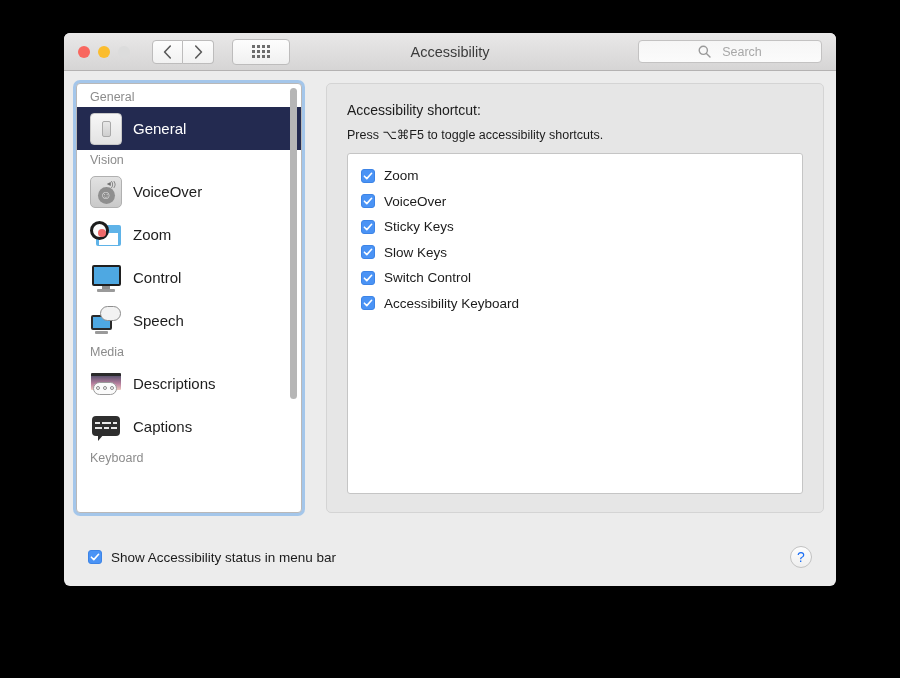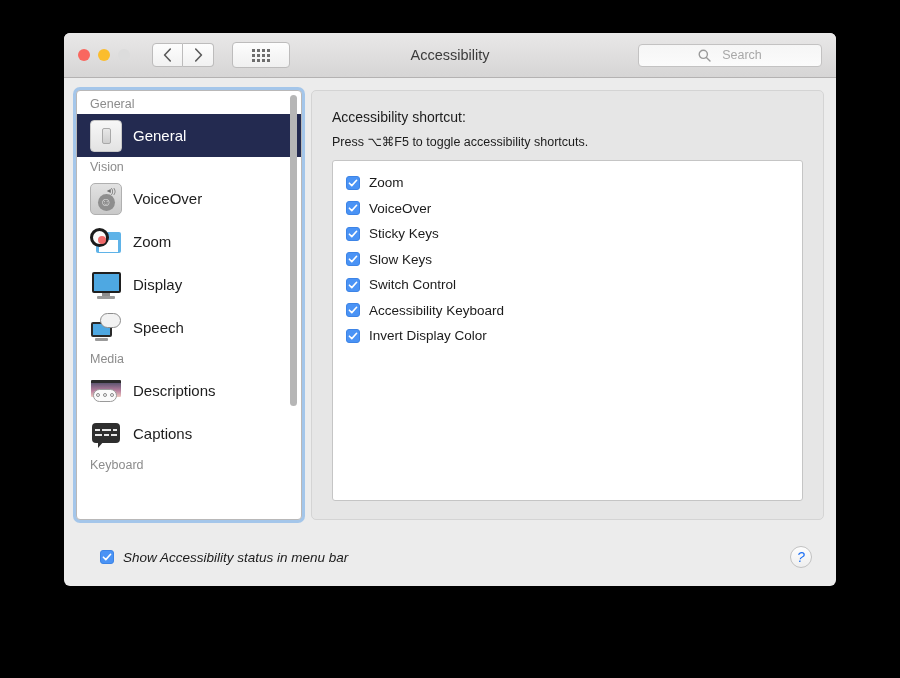--- a/index.html
+++ b/index.html
@@ -23,21 +23,21 @@
     background: #ececec;
     border-radius: 6px;
     box-shadow: 0 8px 28px rgba(0,0,0,0.55);
     overflow: hidden;
     display: flex;
     flex-direction: column;
   }
 
   
   .titlebar {
-    height: 45px;
+    height: 38px;
     background: linear-gradient(to bottom, #e9e8e8 0%, #d6d5d5 100%);
     border-bottom: 1px solid #b4b2b2;
     display: flex;
     align-items: center;
     padding: 8px 14px;
     position: relative;
     flex: none;
   }
 
   .traffic-lights {
@@ -113,21 +113,21 @@
     gap: 11px;
   }
   .search-field .mag { display:block; }
   .search-placeholder { font-size: 12.5px; color: #a8a8a8; }
 
   
   .content {
     flex: 1;
     display: flex;
     padding: 12px 12px 0 12px;
-    gap: 9px;
+    gap: 24px;
     min-height: 0;
   }
 
   
   .sidebar-wrap {
     width: 226px;
     border: 1px solid #b9b8b8;
     border-radius: 4px;
     background: #ffffff;
     box-shadow: 0 0 0 3px rgba(126,178,233,0.65);
@@ -374,24 +374,23 @@
     justify-content: center;
     flex: none;
   }
   .cbox svg { display: block; }
 
   
   .footer {
     height: 58px;
     display: flex;
     align-items: center;
-    padding: 0 24px 0 36px;
+    padding: 0 24px 0 24px;
     position: relative;
     flex: none;
-    font-style: italic;
   }
   .footer-check {
     display: flex;
     align-items: center;
     gap: 9px;
   }
   .footer-check .label {
     font-size: 13.5px;
     color: #1b1b1b;
   }
@@ -497,21 +496,21 @@
           </span>
           <span class="label">Zoom</span>
         </div>
 
         <div class="side-item">
           <span class="icon32 ic-display">
             <span class="screen"></span>
             <span class="stand"></span>
             <span class="base"></span>
           </span>
-          <span class="label">Display</span>
+          <span class="label">Control</span>
         </div>
 
         <div class="side-item">
           <span class="icon32 ic-speech">
             <span class="screen"></span>
             <span class="base"></span>
             <span class="bubble"></span>
           </span>
           <span class="label">Speech</span>
         </div>
@@ -611,28 +610,20 @@
 
         <div class="check-row">
           <span class="cbox">
             <svg width="10" height="10" viewBox="0 0 10 10">
                 <path d="M1.4 5.2 L3.8 7.6 L8.6 2.3" stroke="#ffffff" stroke-width="1.6" fill="none" stroke-linecap="round" stroke-linejoin="round"></path>
               </svg>
           </span>
           <span class="label">Accessibility Keyboard</span>
         </div>
 
-        <div class="check-row">
-          <span class="cbox">
-            <svg width="10" height="10" viewBox="0 0 10 10">
-                <path d="M1.4 5.2 L3.8 7.6 L8.6 2.3" stroke="#ffffff" stroke-width="1.6" fill="none" stroke-linecap="round" stroke-linejoin="round"></path>
-              </svg>
-          </span>
-          <span class="label">Invert Display Color</span>
-        </div>
 
       </div>
     </div>
   </div>
 
   <div class="footer">
     <div class="footer-check">
       <span class="cbox">
         <svg width="10" height="10" viewBox="0 0 10 10">
             <path d="M1.4 5.2 L3.8 7.6 L8.6 2.3" stroke="#ffffff" stroke-width="1.6" fill="none" stroke-linecap="round" stroke-linejoin="round"></path>

